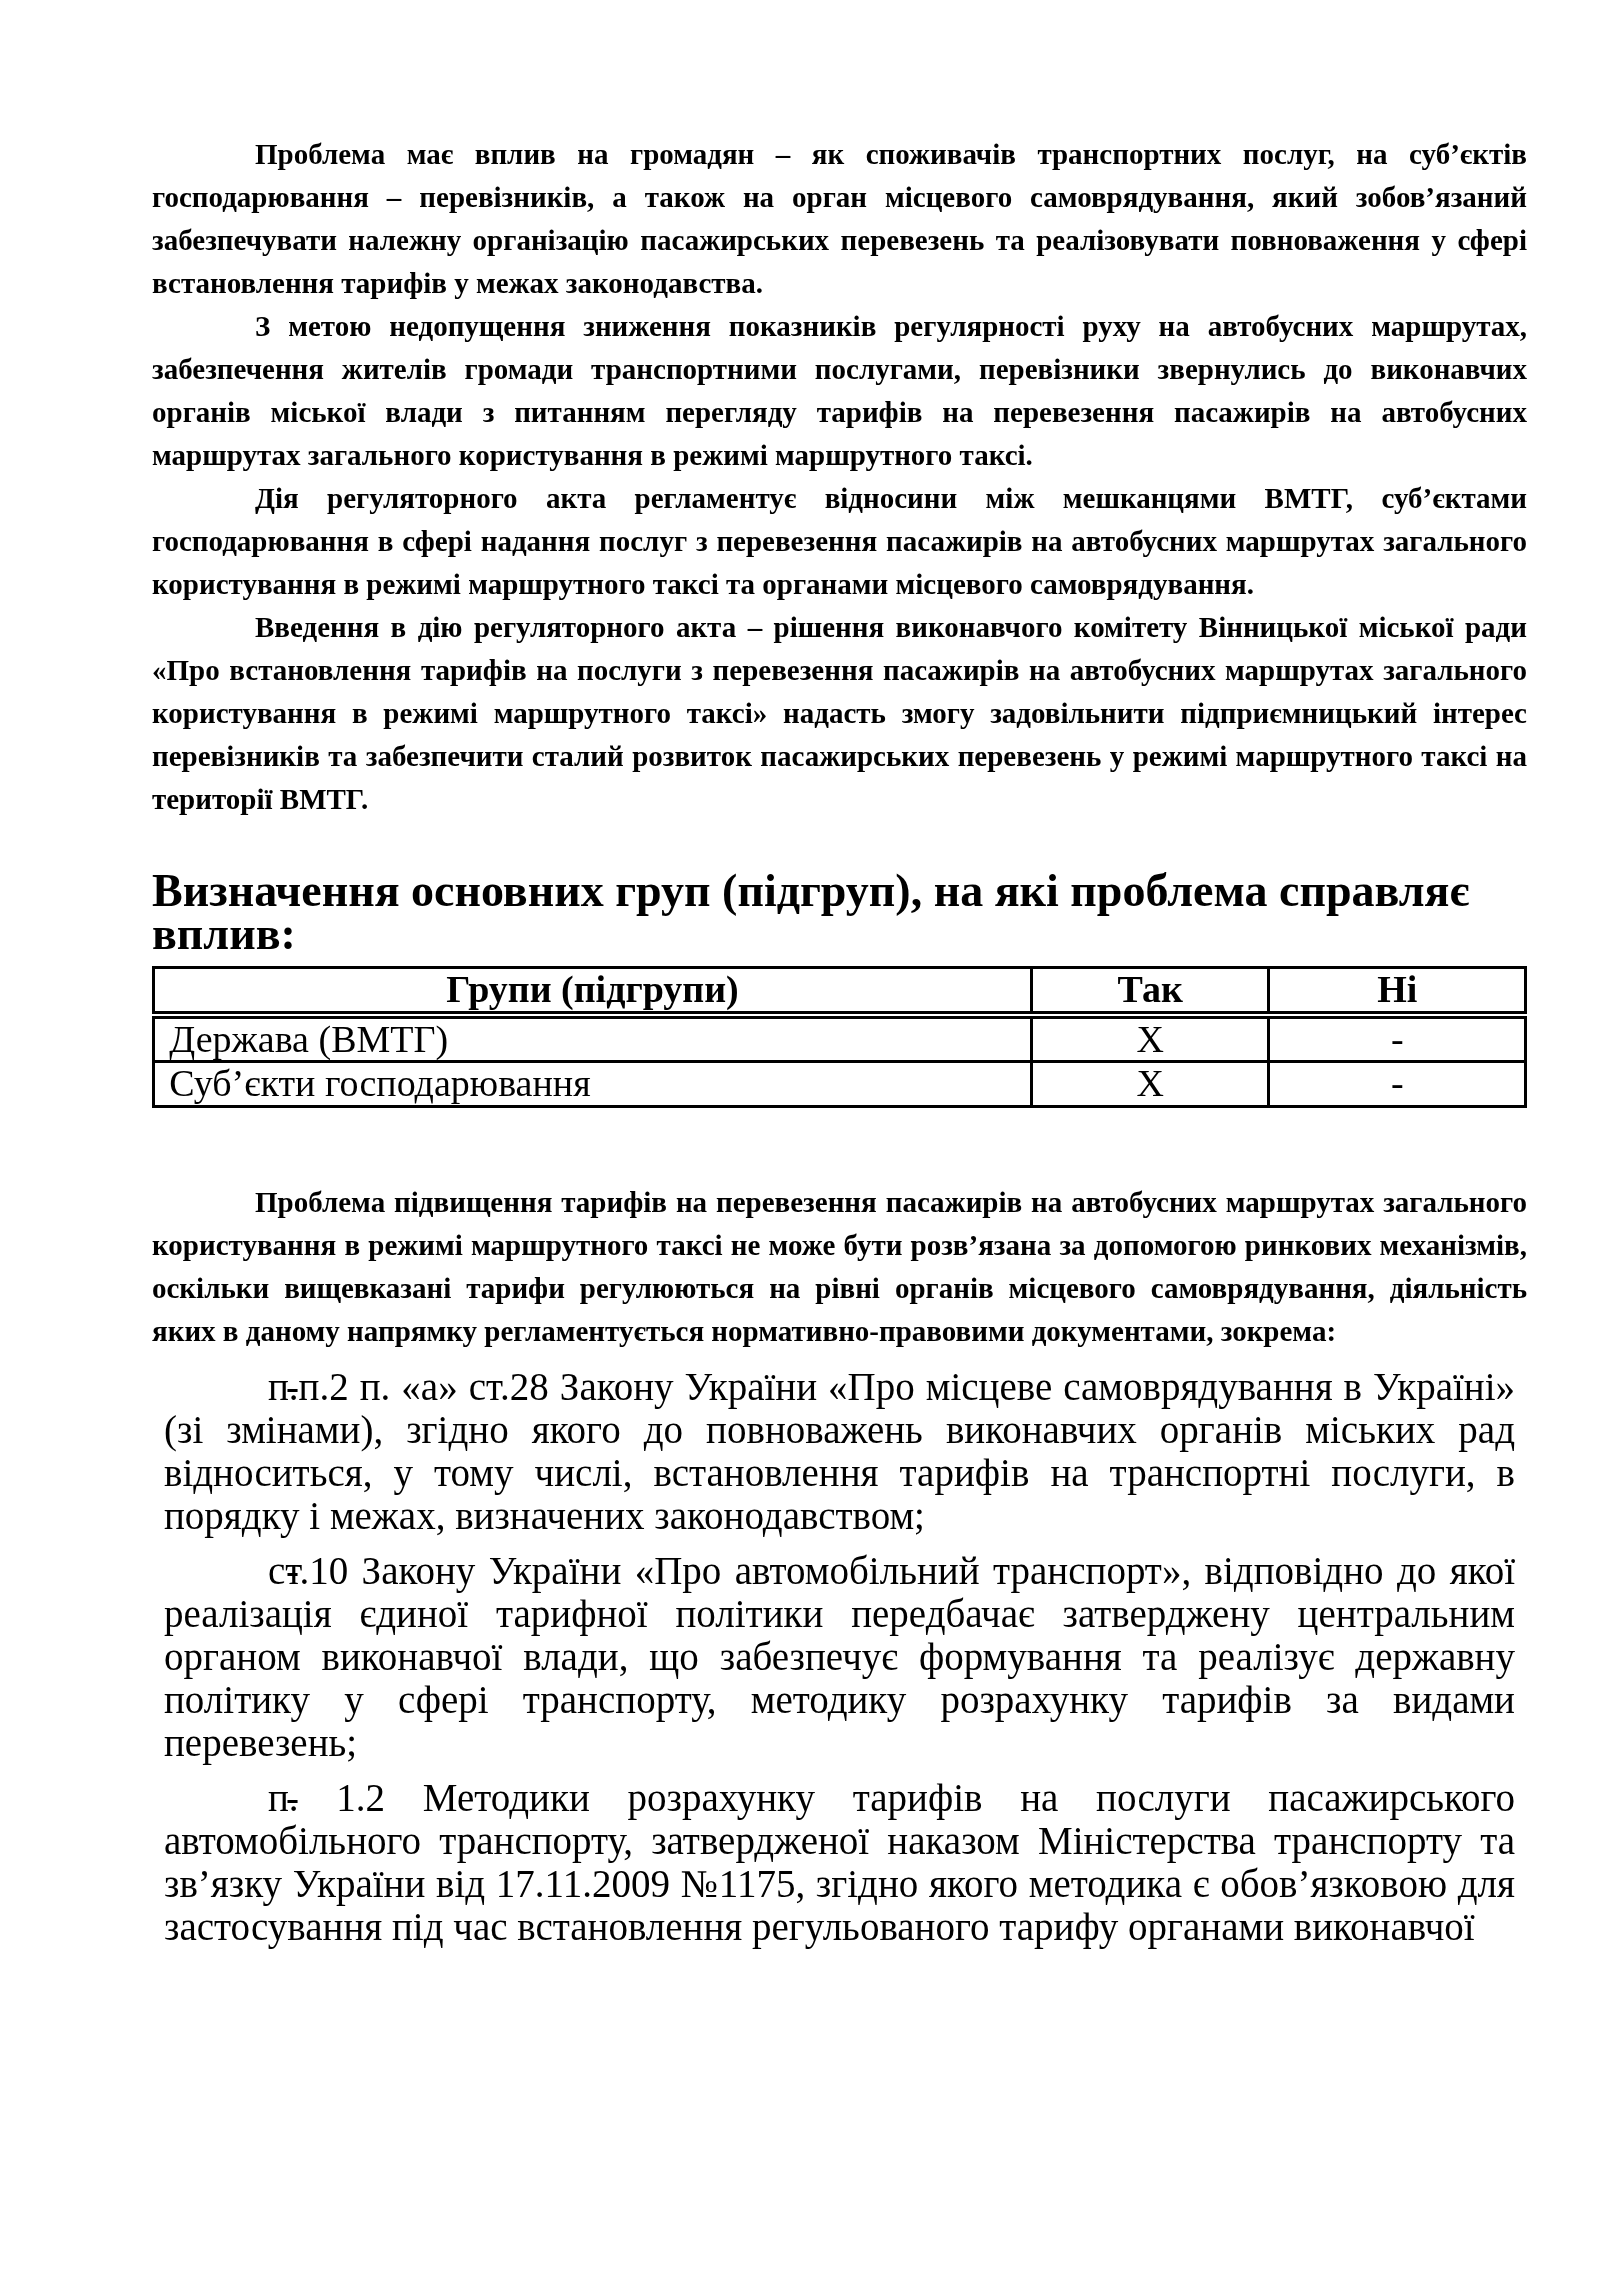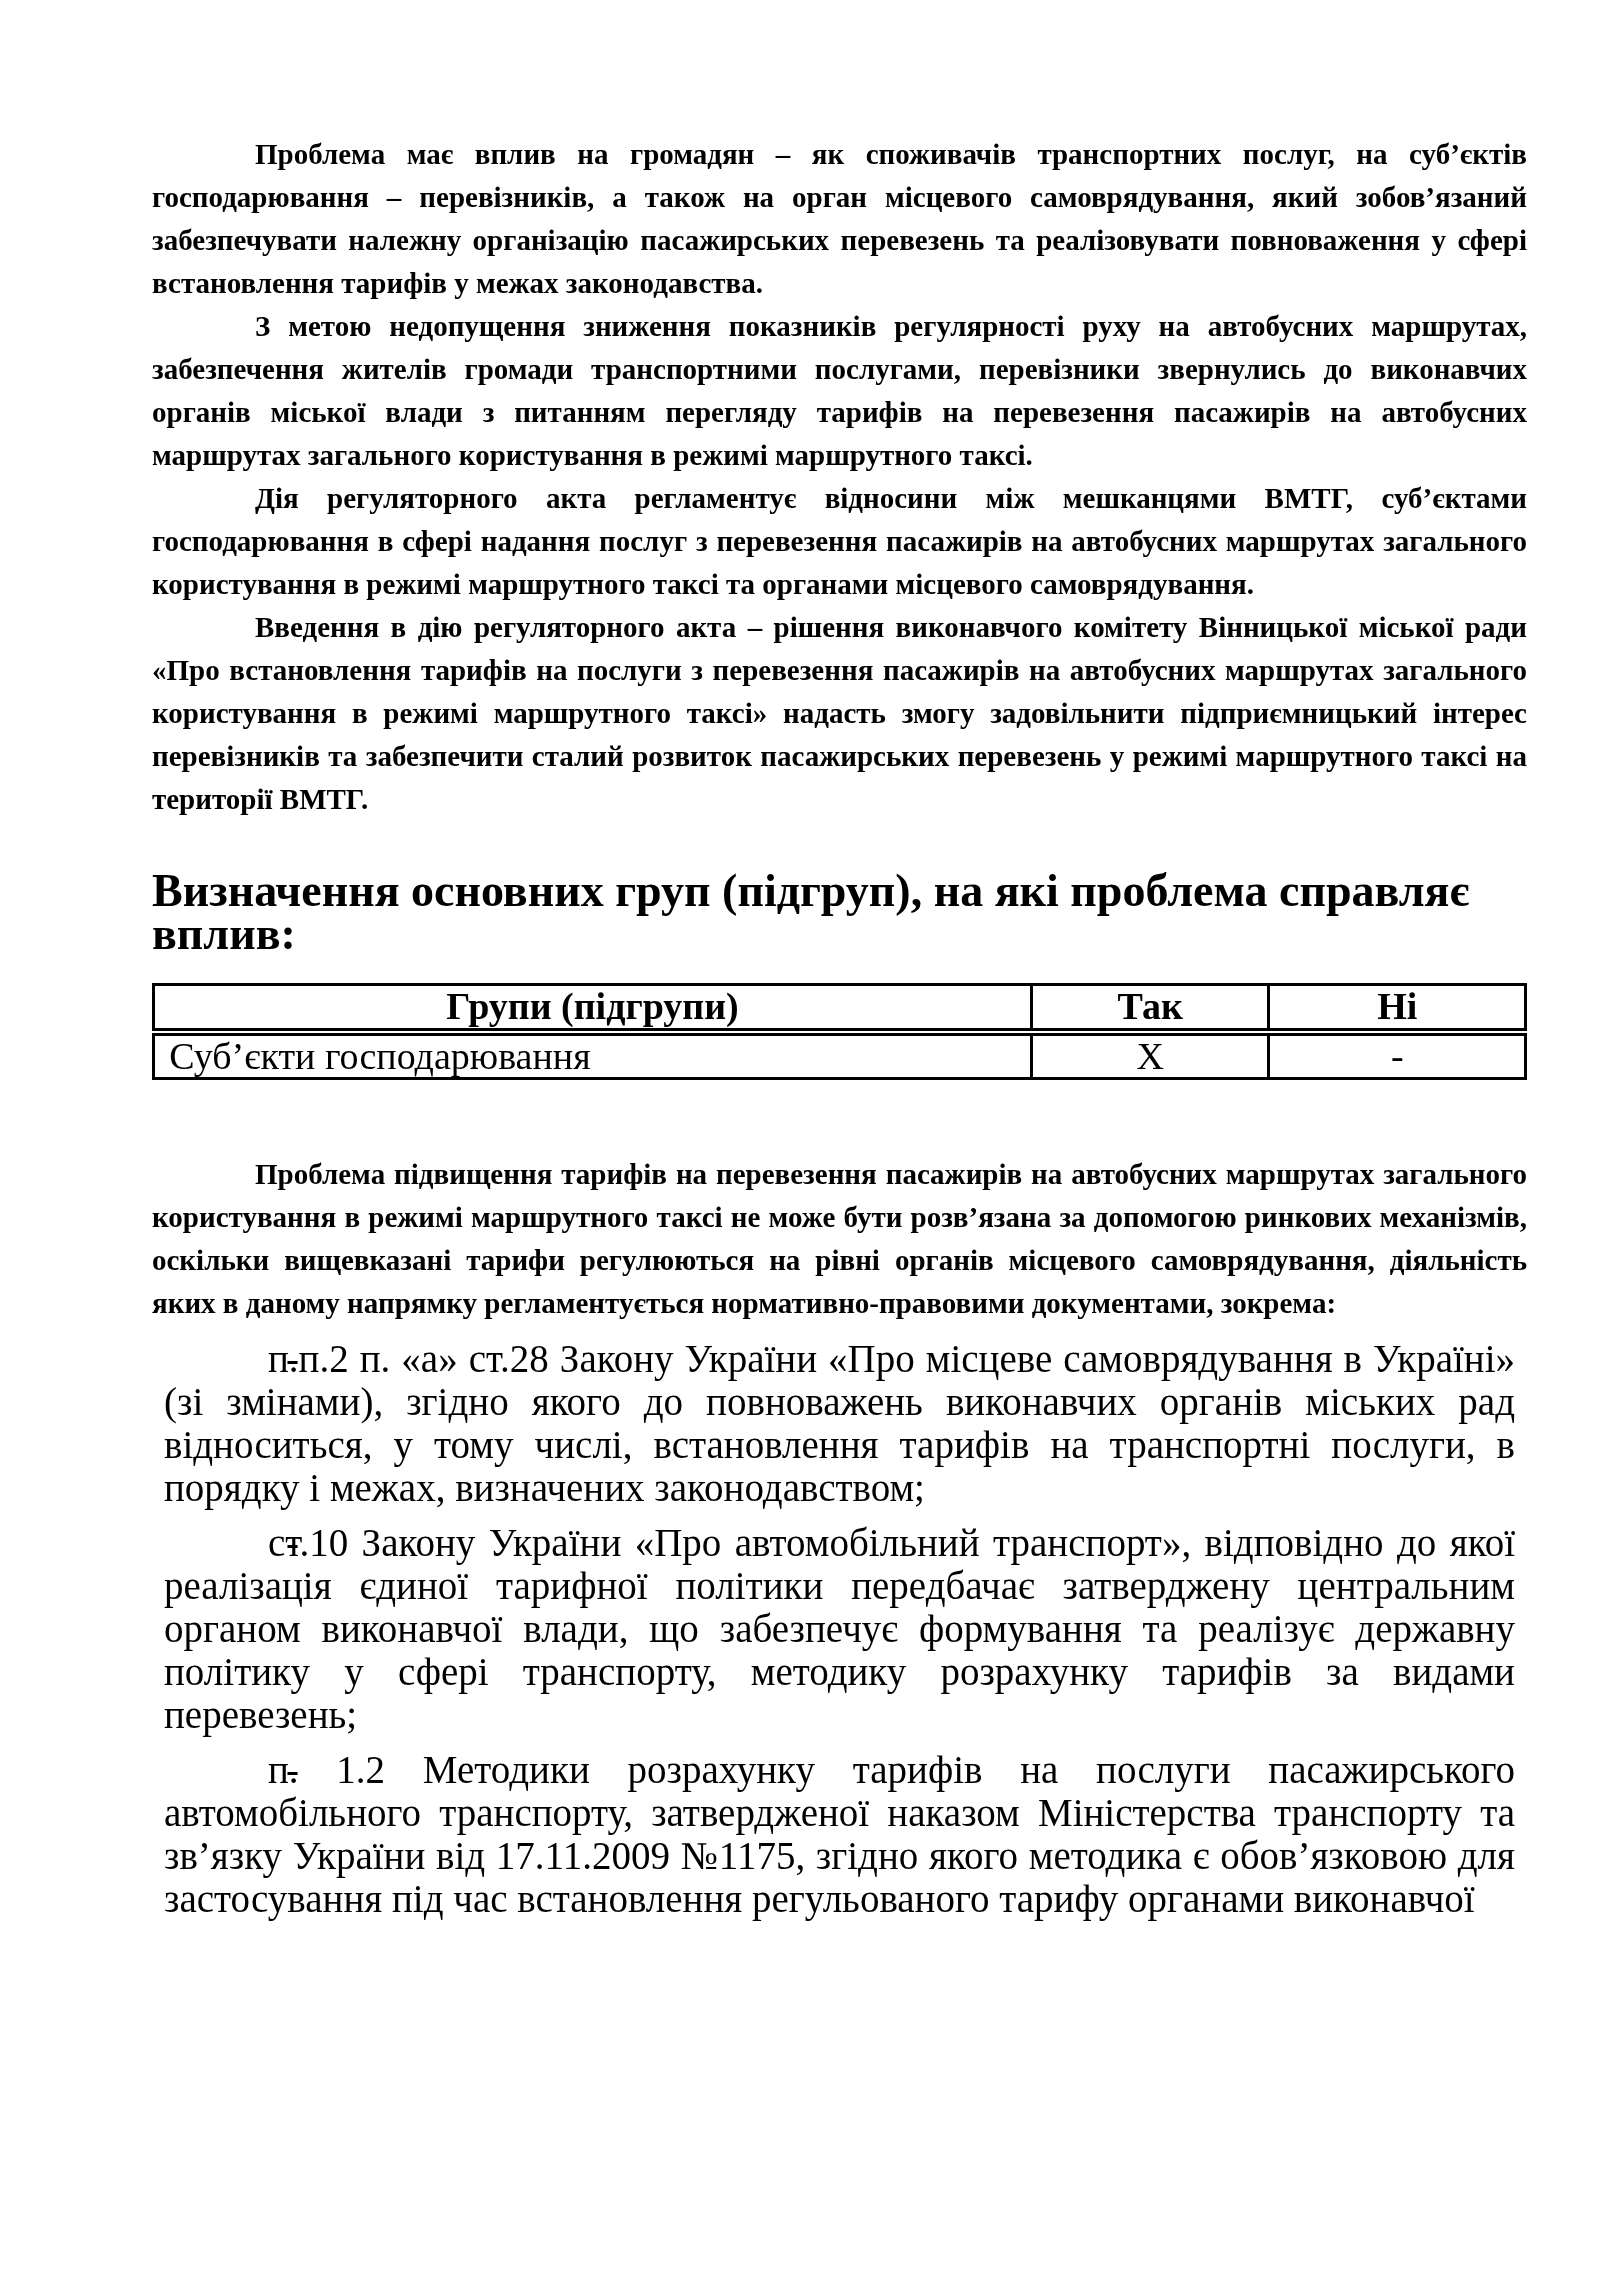--- a/index.html
+++ b/index.html
@@ -28,21 +28,21 @@
     font-weight: bold;
   }
   h2.heading {
     margin: 48px 0 0 0;
     font-size: 46px;
     line-height: 43px;
     font-weight: bold;
     text-align: left;
   }
   table.impact {
-    margin-top: 28px;
+    margin-top: 11px;
     width: 100%;
     border-collapse: collapse;
     table-layout: fixed;
   }
   table.impact th,
   table.impact td {
     border: 3.6px solid #000000;
     font-size: 38px;
     line-height: 39px;
     height: 39px;
@@ -101,20 +101,25 @@
       </colgroup>
       <thead>
         <tr>
           <th>Групи (підгрупи)</th>
           <th>Так</th>
           <th>Ні</th>
         </tr>
       </thead>
       <tbody>
         <tr>
+          <td class="g">Держава (ВМТГ)</td>
+          <td class="x">Х</td>
+          <td class="x">-</td>
+        </tr>
+        <tr>
           <td class="g">Суб’єкти господарювання</td>
           <td class="x">Х</td>
           <td class="x">-</td>
         </tr>
       </tbody>
     </table>
 
     <p class="body after-table">Проблема підвищення тарифів на перевезення пасажирів на автобусних маршрутах загального користування в режимі маршрутного таксі не може бути розв’язана за допомогою ринкових механізмів, оскільки вищевказані тарифи регулюються на рівні органів місцевого самоврядування, діяльність яких в даному напрямку регламентується нормативно-правовими документами, зокрема:</p>
 
     <p class="li"><span class="dash">-</span><span>п.п.2 п. «а» ст.28 Закону України «Про місцеве самоврядування в Україні» (зі змінами), згідно якого до повноважень виконавчих органів міських рад відноситься, у тому числі, встановлення тарифів на транспортні послуги, в порядку і межах, визначених законодавством;</span></p>

